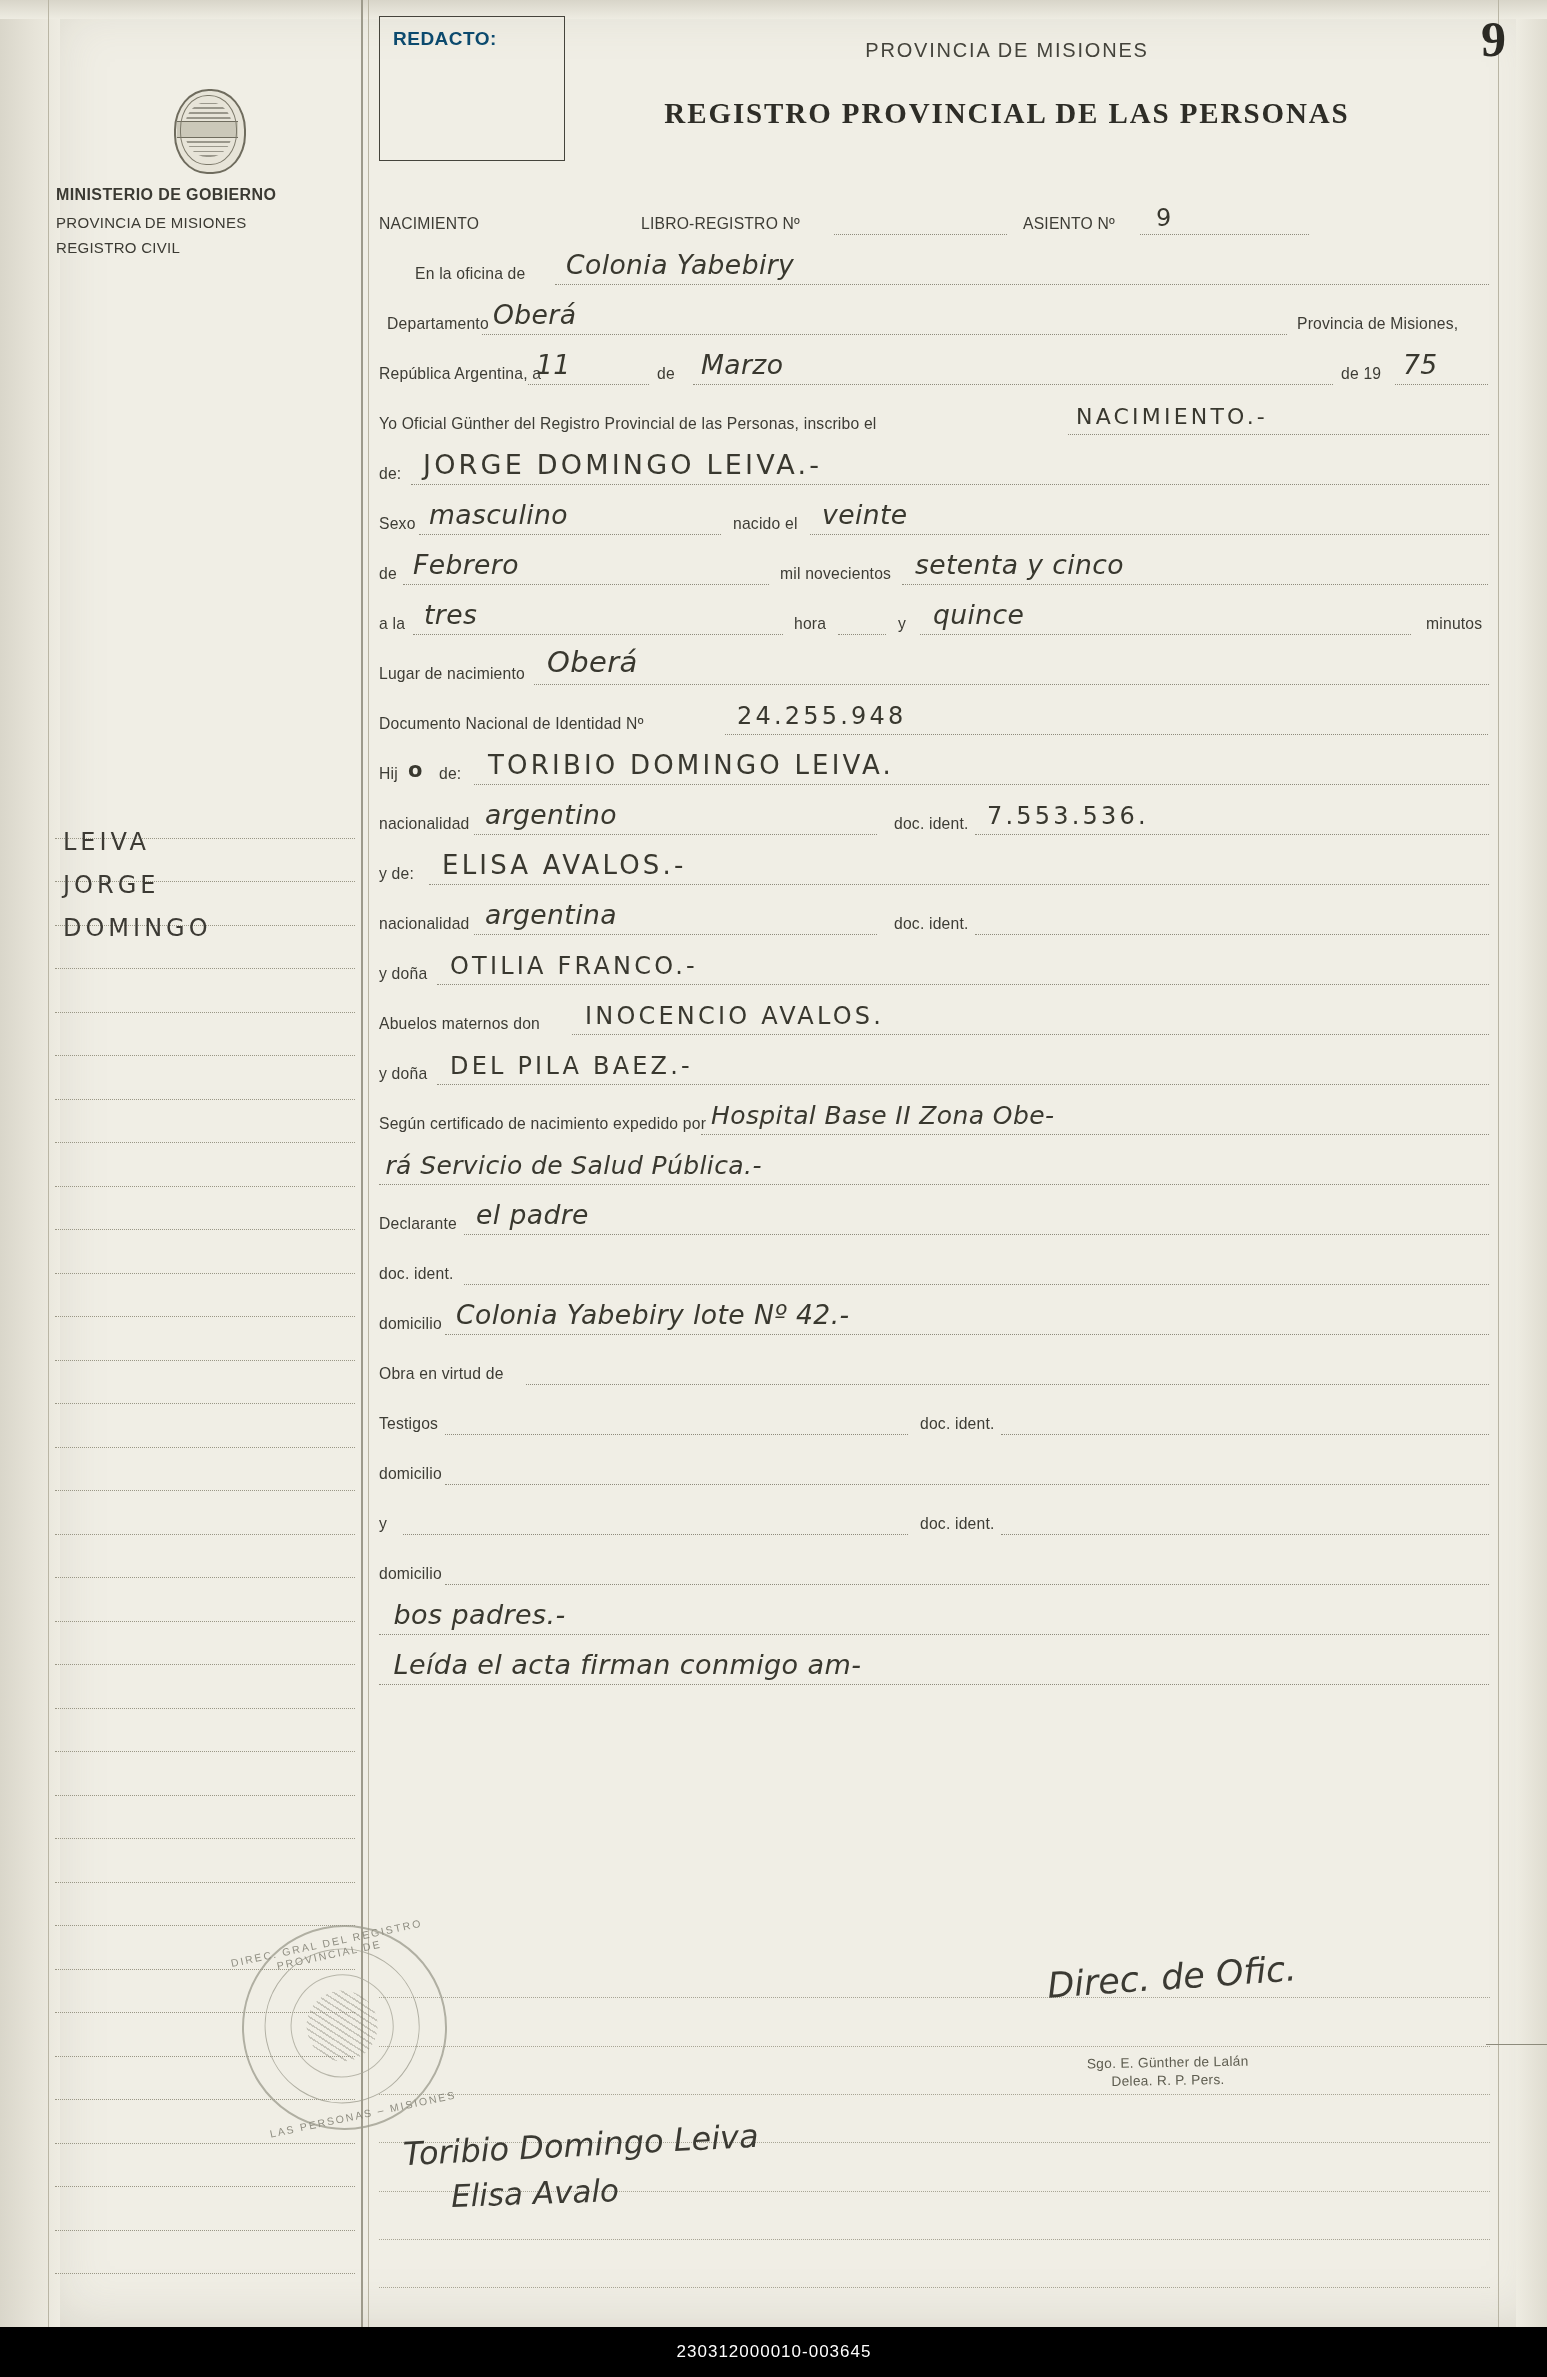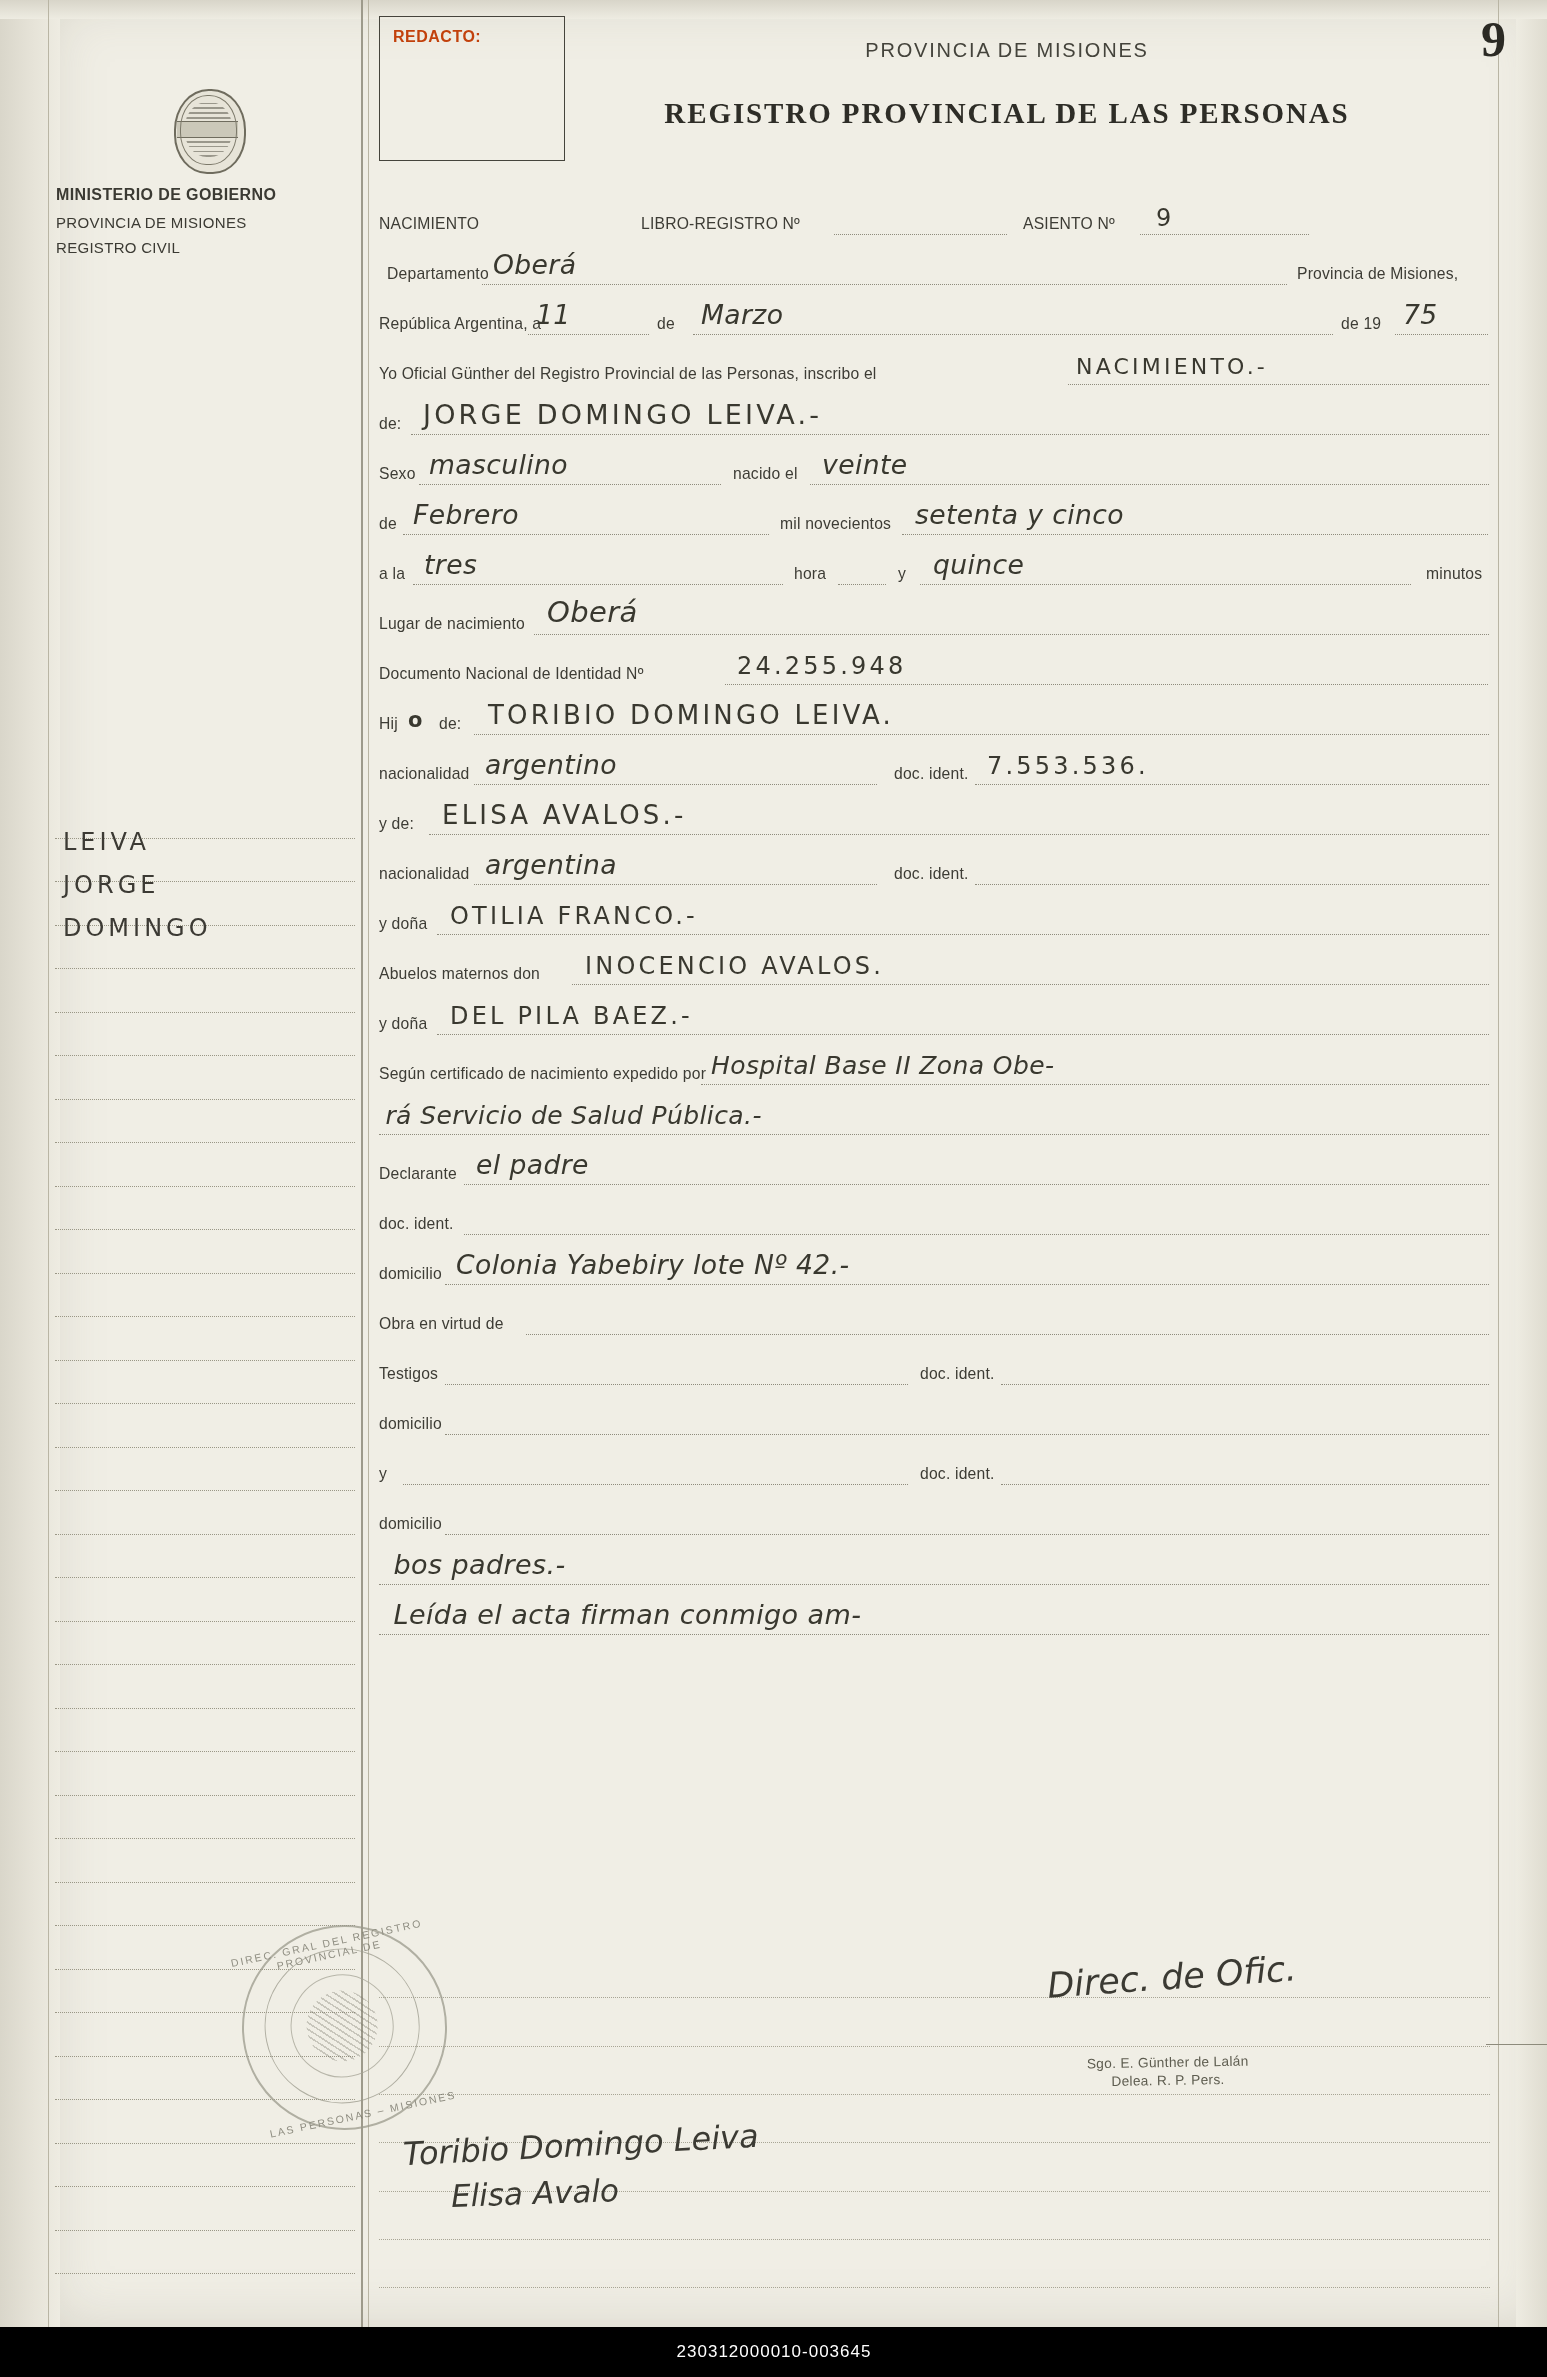--- a/index.html
+++ b/index.html
@@ -146,24 +146,24 @@
   
   .redacto-box {
     position: absolute;
     left: 379px; top: 16px;
     width: 184px; height: 143px;
     border: 1.6px solid #45443c;
   }
   .redacto-label {
     position: absolute;
     left: 13px; top: 11.3px;
-    font-size: 16px;
+    font-size: 19px;
     font-weight: bold;
     letter-spacing: 0.5px;
-    color: #c2410c;
+    color: #0c4a6e;
   }
   .prov-title {
     position: absolute;
     left: 564px; top: 39px;
     width: 886px;
     text-align: center;
     font-size: 20px;
     letter-spacing: 1.8px;
     color: #44433b;
   }
@@ -391,20 +391,25 @@
 
       <div class="row">
         <div class="lbl" style="left:0px">NACIMIENTO</div>
         <div class="lbl" style="left:262px">LIBRO-REGISTRO Nº</div>
         <div class="dots" style="left:455px; width:173px"></div>
         <div class="lbl" style="left:644px">ASIENTO Nº</div>
         <div class="dots" style="left:761px; width:169px"></div>
         <div class="hand print" style="left:777px; bottom:11.3px">9</div>
       </div>
 
+      <div class="row">
+        <div class="lbl" style="left:36px">En la oficina de</div>
+        <div class="dots" style="left:176px; width:934px"></div>
+        <div class="hand cursive" style="left:187px">Colonia Yabebiry</div>
+      </div>
 
       <div class="row">
         <div class="lbl" style="left:8px">Departamento</div>
         <div class="dots" style="left:103px; width:805px"></div>
         <div class="hand cursive" style="left:114px">Oberá</div>
         <div class="lbl" style="left:918px">Provincia de Misiones,</div>
       </div>
 
       <div class="row">
         <div class="lbl" style="left:0px">República Argentina, a</div>

